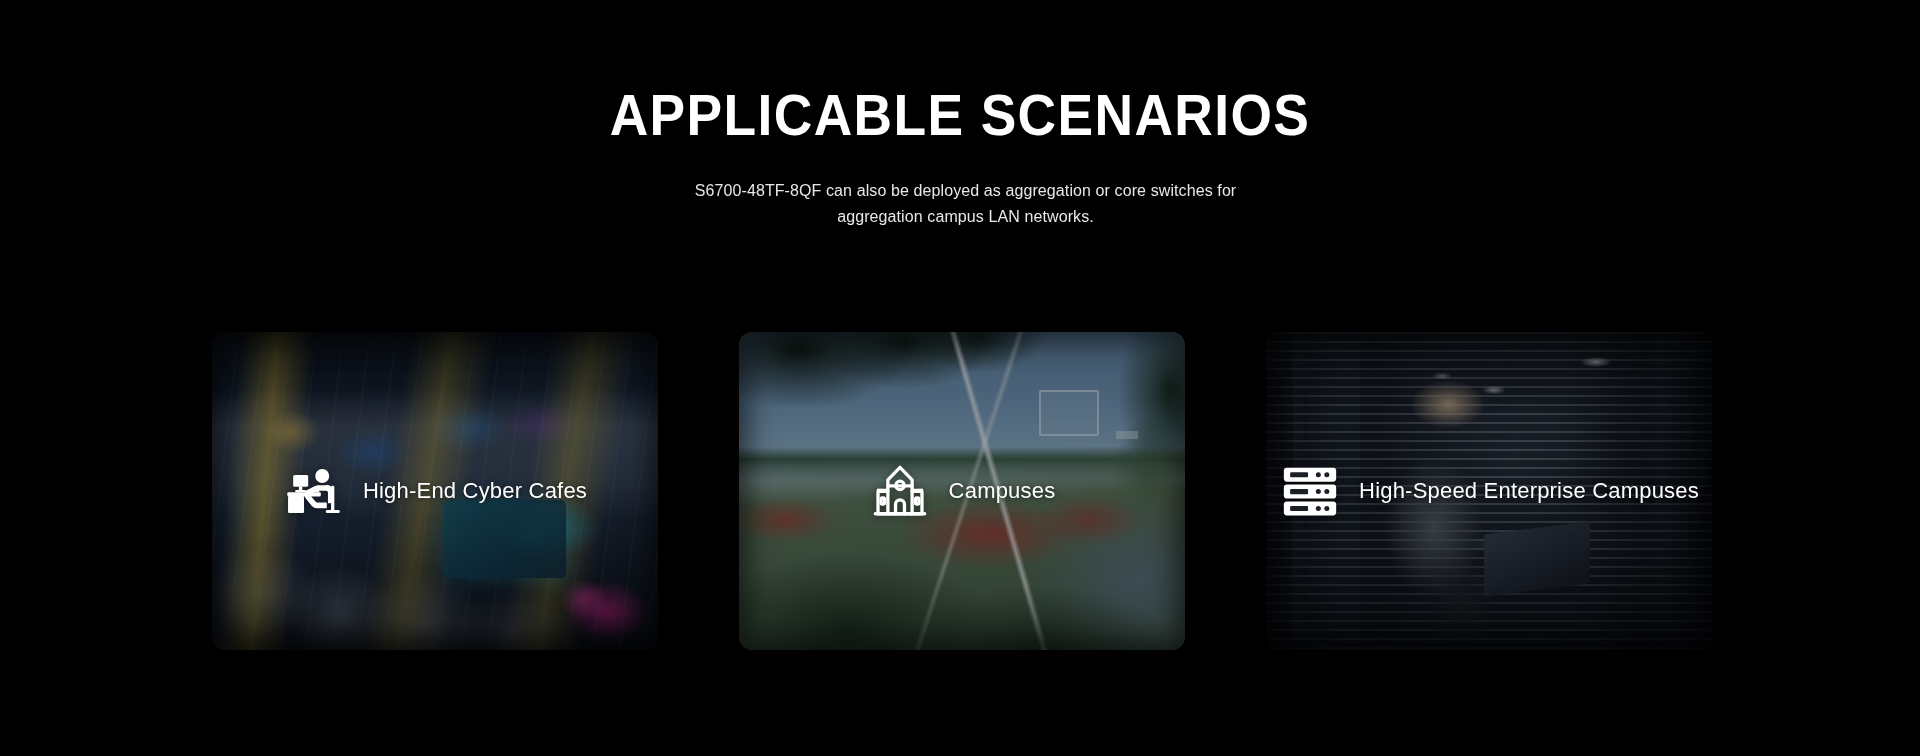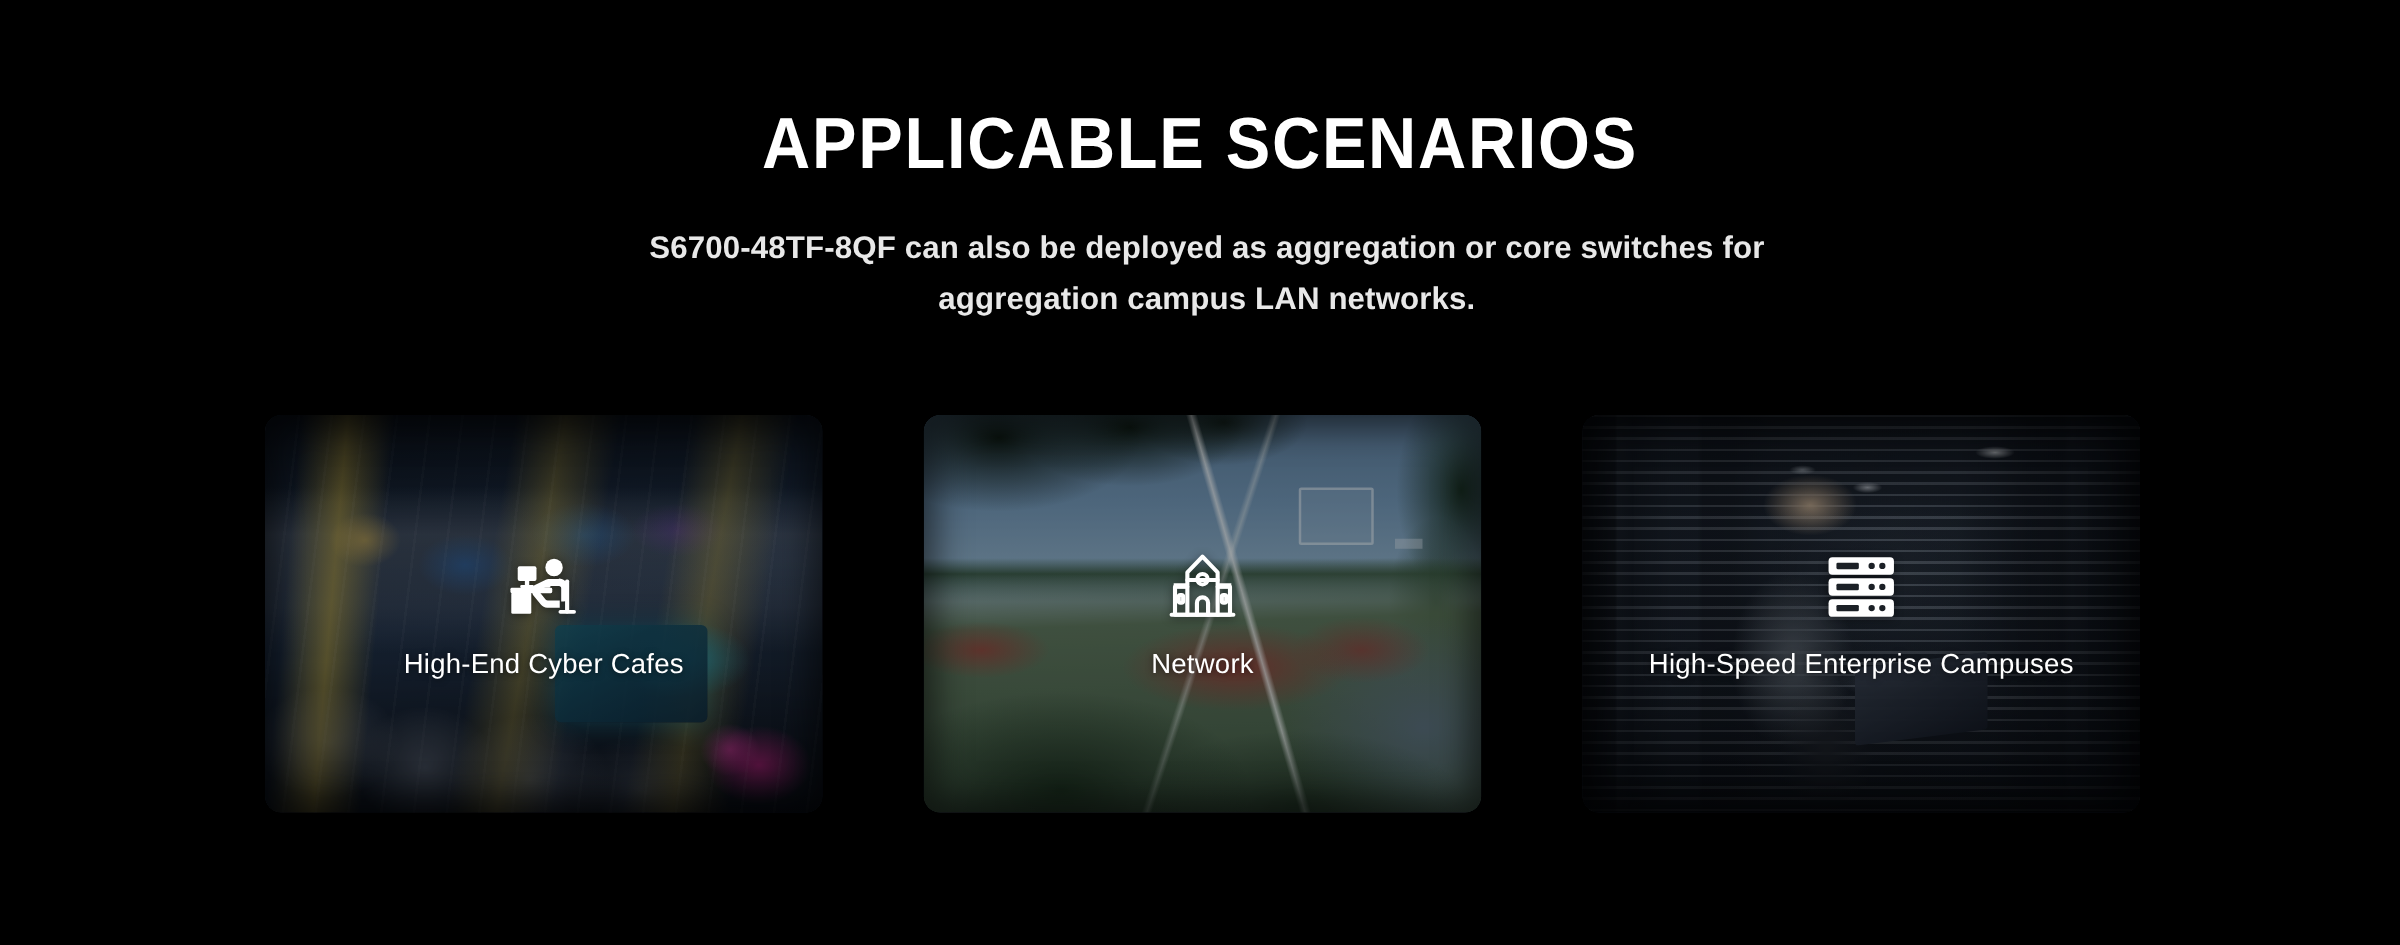--- a/index.html
+++ b/index.html
@@ -30,22 +30,22 @@
     font-weight:700;
     letter-spacing:1.5px;
     color:#ffffff;
     line-height:1.0;
     transform:scaleX(0.92);
     transform-origin:center;
     white-space:nowrap;
   }
   .section-subtitle {
     margin-top:34px;
-    font-size:25px;
-    font-weight:700;
+    font-size:16px;
+    font-weight:400;
     color:#e8e8e8;
     line-height:1.62;
     letter-spacing:0.1px;
     margin-left:11px;
   }
   .section-subtitle .sub-line { display:block; }
 
   
   .cards-row {
     position:absolute;
@@ -71,21 +71,21 @@
   .card-scrim {
     position:absolute;
     inset:0;
     background:rgba(6,10,16,0.34);
     border-radius:13px;
   }
   .card-content {
     position:absolute;
     inset:0;
     display:flex;
-    flex-direction:column;
+    flex-direction:row;
     align-items:center;
     justify-content:center;
     gap:18px;
   }
   .card-icon {
     width:62px; height:62px;
     display:block;
     filter:drop-shadow(0 1px 4px rgba(0,0,0,0.45));
   }
   .card-icon svg { display:block; width:100%; height:100%; }
@@ -328,21 +328,21 @@
             <path d="M43.5 29.6h12.3v4.3H43.5z" fill="#ffffff" stroke="none"></path>
 
             <path d="M27.4 55.5V45.8a4.6 4.6 0 0 1 9.2 0v9.7"></path>
 
             <rect x="12.4" y="39.2" width="3.6" height="6.4" rx="1.4"></rect>
             <rect x="48.0" y="39.2" width="3.6" height="6.4" rx="1.4"></rect>
 
             <path d="M6.5 55.5h51"></path>
           </svg>
         </div>
-        <div class="card-label">Network</div>
+        <div class="card-label">Campuses</div>
       </div>
     </div>
 
     <div class="scenario-card">
       <div class="card-photo photo-datacenter"></div>
       <div class="card-scrim"></div>
       <div class="card-vignette"></div>
       <div class="card-content">
         <div class="card-icon">
           <svg viewBox="0 0 64 64" xmlns="http://www.w3.org/2000/svg">

